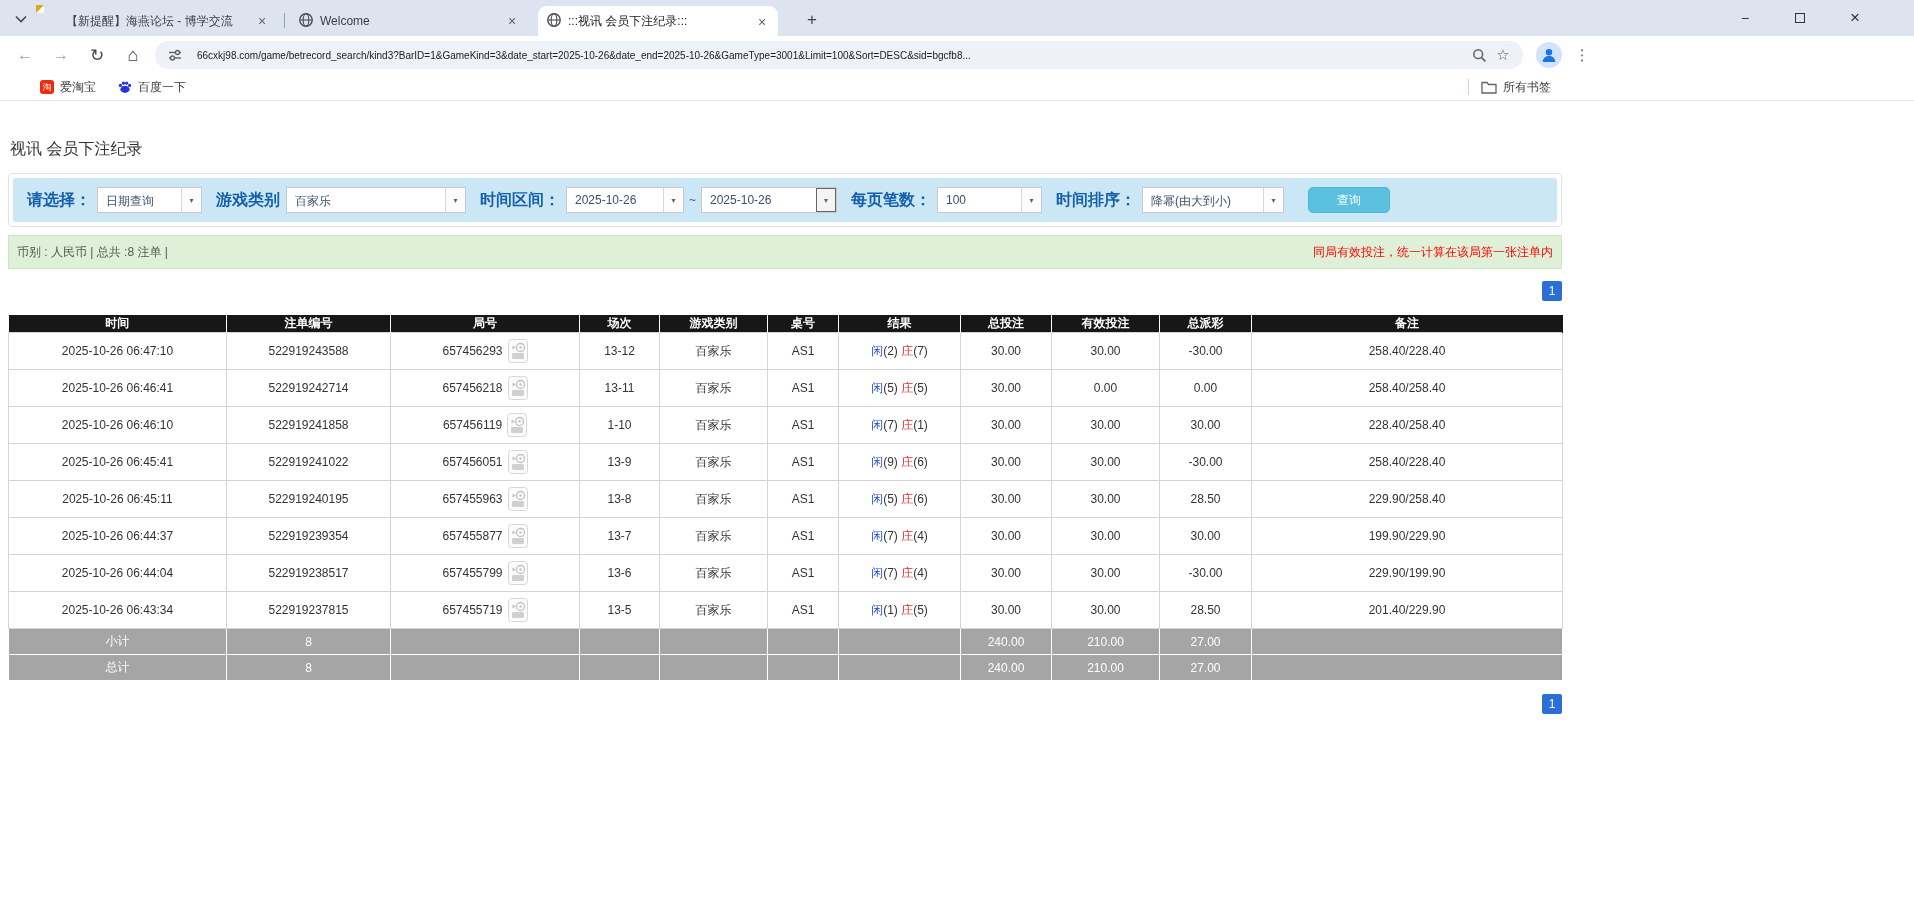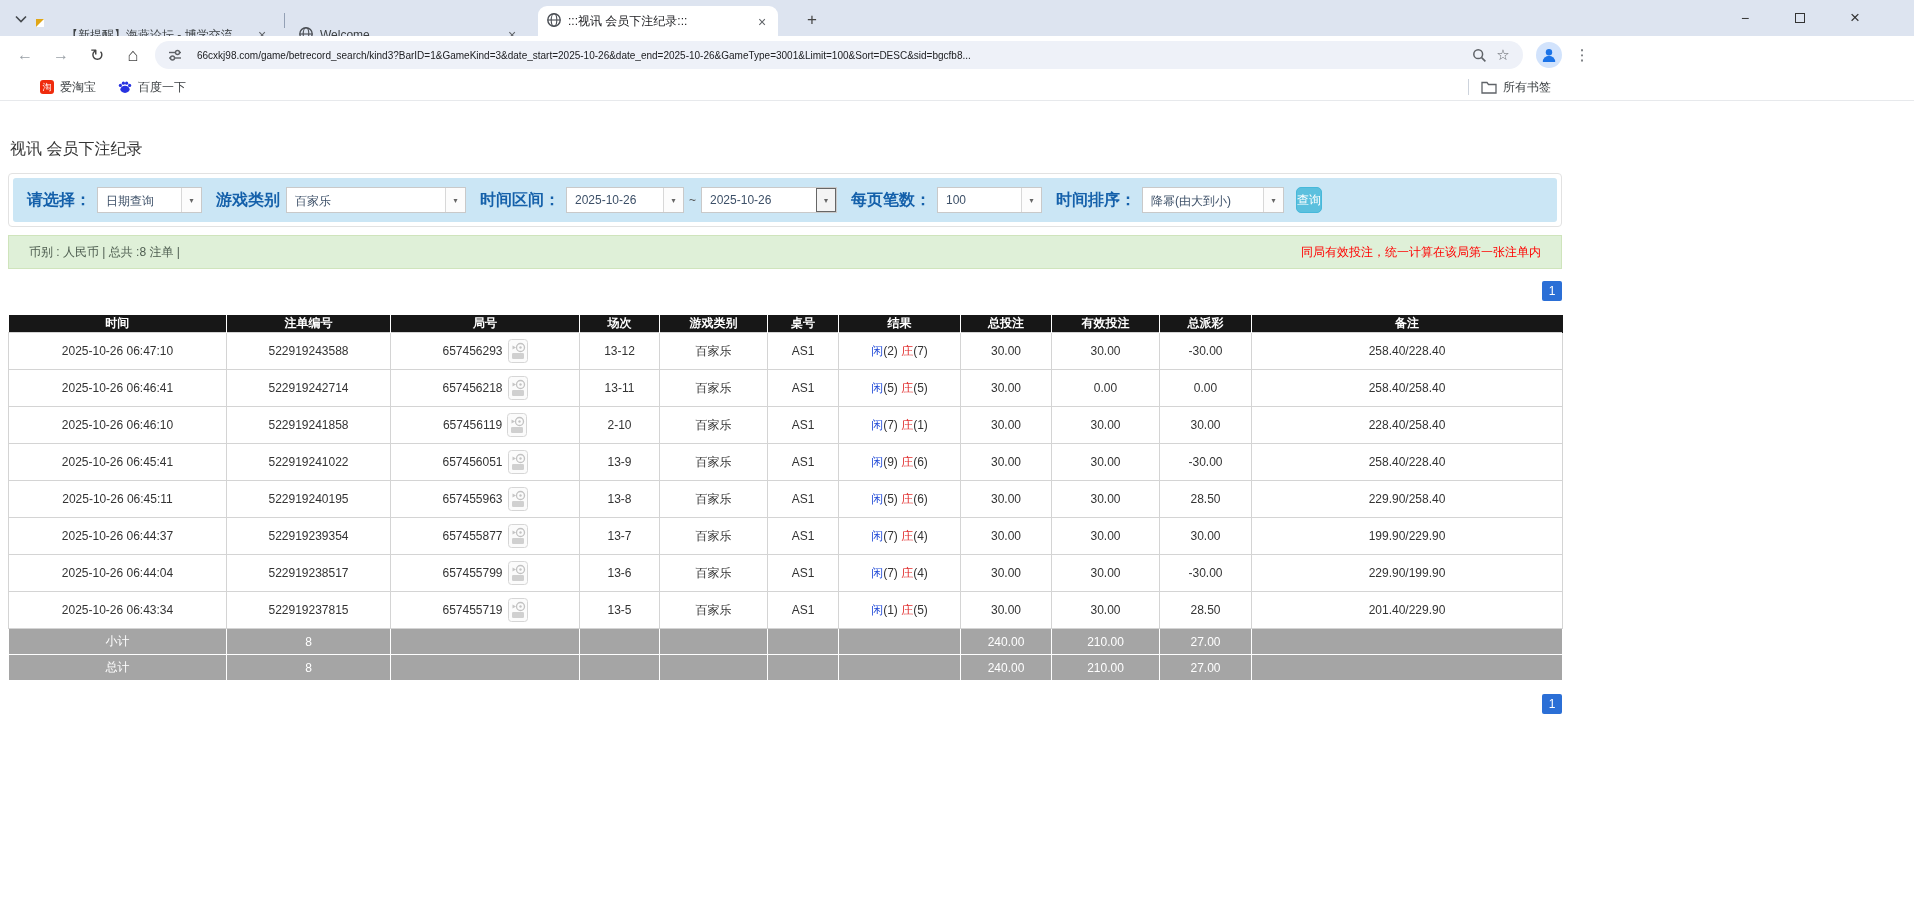--- a/index.html
+++ b/index.html
@@ -4,21 +4,21 @@
 <style>
   * { margin:0; padding:0; box-sizing:border-box; }
   html,body { background:#fff; }
   #root{ position:relative; width:1914px; height:913px; background:#fff; overflow:hidden;
          font-family:"Liberation Sans", sans-serif; }
 
   
   .tabstrip{ position:absolute; top:0; left:0; width:100%; height:36px; background:var(--chrome_bg,#dde4f0); }
   .tab-search{ position:absolute; left:10px; top:8px; width:22px; height:22px; border:none; background:transparent;
                display:flex; align-items:center; justify-content:center; cursor:pointer; }
-  .tab{ position:absolute; top:20px; height:30px; display:flex; align-items:center; padding:0 8px;
+  .tab{ position:absolute; top:6px; height:30px; display:flex; align-items:center; padding:0 8px;
         font-size:12px; color:#3c4043; cursor:pointer; }
   .tab .title{ flex:1; overflow:hidden; white-space:nowrap; margin:0 6px; }
   .tab .close{ font-size:14px; color:#5f6368; width:16px; text-align:center; border-radius:8px; }
   .tab.active{ top:6px; height:31px; background:#fff; border-radius:9px 9px 0 0; color:#202124; }
   .tab-sep{ position:absolute; top:13px; width:1px; height:15px; background:#93a0b5; }
   .newtab{ position:absolute; left:800px; top:8px; width:24px; height:24px; border:none; background:transparent;
            font-size:17px; color:#444; cursor:pointer; }
   .favicon{ width:16px; height:16px; flex:0 0 16px; }
   .fav-yellow{ width:14px; height:15px; background:#f6c344; border-radius:2px; position:relative; }
   .fav-yellow:after{ content:""; position:absolute; right:0; bottom:0; border:4px solid #fff; border-top-color:#e0a616; border-left-color:#e0a616; }
@@ -57,25 +57,25 @@
   .filterbox{ margin-top:13px; border:1px solid #e2e2e2; border-radius:4px; padding:4px; }
   .filterbar{ background:var(--filter_bg,#cbe6f5); border-radius:3px; height:44px; display:flex; align-items:center; padding:0 4px; }
   .flabel{ color:#1460aa; font-weight:bold; font-size:16px; margin:0 6px 0 14px; white-space:nowrap; }
   .sel{ background:#fff; border:1px solid #c9c9c9; height:26px; display:flex; align-items:stretch; font-size:12px;
         color:#3d5068; cursor:pointer; }
   .sel .val{ padding:5px 8px 0 8px; flex:1; white-space:nowrap; overflow:hidden; }
   .sel .arr{ width:20px; display:flex; align-items:center; justify-content:center; font-size:8px; color:#666;
              border-left:1px solid #d8d8d8; background:#fcfcfc; }
   .sel.focused .arr{ border:1px solid #666; background:#f4f4f4; }
   .tilde{ font-size:12px; color:#555; margin:0 5px; }
-  .btn-query{ margin-left:12px; height:26px; padding:0 0; background:var(--accent_button,#5bc0de);
+  .btn-query{ margin-left:24px; height:26px; padding:0 28px; background:var(--accent_button,#5bc0de);
               border:1px solid #46b8da; border-radius:5px; color:#fff; font-size:12px; cursor:pointer; }
 
   .statusbar{ margin-top:8px; height:34px; background:var(--status_bg,#dff0d8); border:1px solid #cfe4bc;
-              display:flex; align-items:center; justify-content:space-between; padding:0 20px; font-size:12px; }
+              display:flex; align-items:center; justify-content:space-between; padding:0 8px; font-size:12px; }
   .status-left{ color:#4e5d50; }
   .status-right{ color:var(--negative_red,#ff2222); }
 
   .pagrow{ margin-top:12px; height:20px; display:flex; justify-content:flex-end; }
   .pagbtn{ width:20px; height:20px; background:var(--pagination,#2b6fd6); color:#fff; font-size:12px; line-height:20px;
            text-align:center; border:none; border-radius:2px; cursor:pointer; }
 
   table.bets{ margin-top:14px; width:1554px; border-collapse:collapse; table-layout:fixed; }
   table.bets th{ background:var(--header_bg,#171717); color:#fff; font-size:12px; font-weight:bold; height:16px;
                  border-right:1px solid #fff; }
@@ -336,21 +336,21 @@
               <td><span class="round-wrap">
                   <span>657456119</span>
   <svg width="20" height="24" viewBox="0 0 20 24">
     <rect x="0.5" y="0.5" width="19" height="23" rx="3" fill="#fbfbfb" stroke="#d6d6d6"></rect>
     <circle cx="12.5" cy="8.5" r="4" fill="none" stroke="#c2c2c2" stroke-width="1.3"></circle>
     <circle cx="12.5" cy="8.5" r="1.2" fill="#c2c2c2"></circle>
     <path d="M4.5 6.5 l3.5 2 -3.5 2 z" fill="#c5c5c5"></path>
     <rect x="4" y="14" width="12" height="6" rx="1.2" fill="#d0d0d0"></rect>
   </svg>
 </span></td>
-              <td>2-10</td>
+              <td>1-10</td>
               <td>百家乐</td>
               <td>AS1</td>
               <td><span class="rp">闲</span>(7) <span class="rb">庄</span>(1)</td>
               <td class="link">30.00</td>
               <td>30.00</td>
               <td class="">30.00</td>
               <td>228.40/258.40</td>
             </tr>
             <tr>
               <td>2025-10-26 06:45:41</td>

